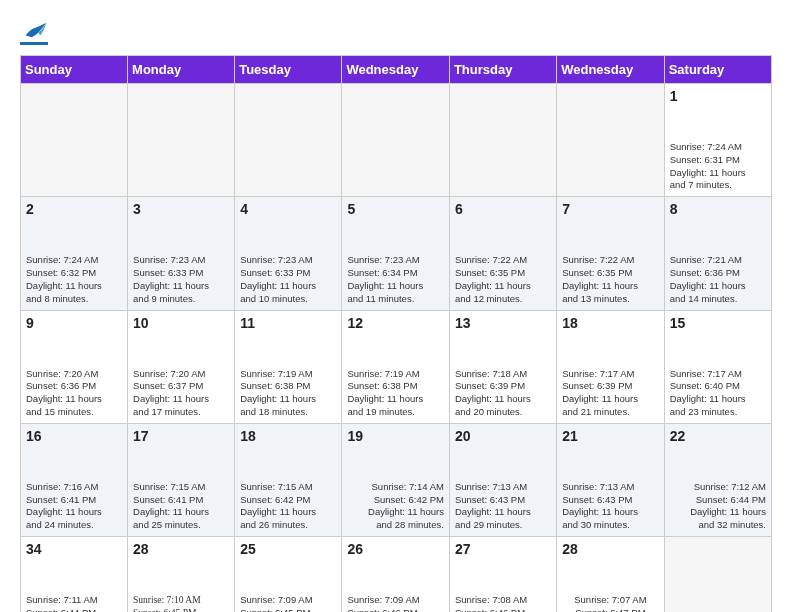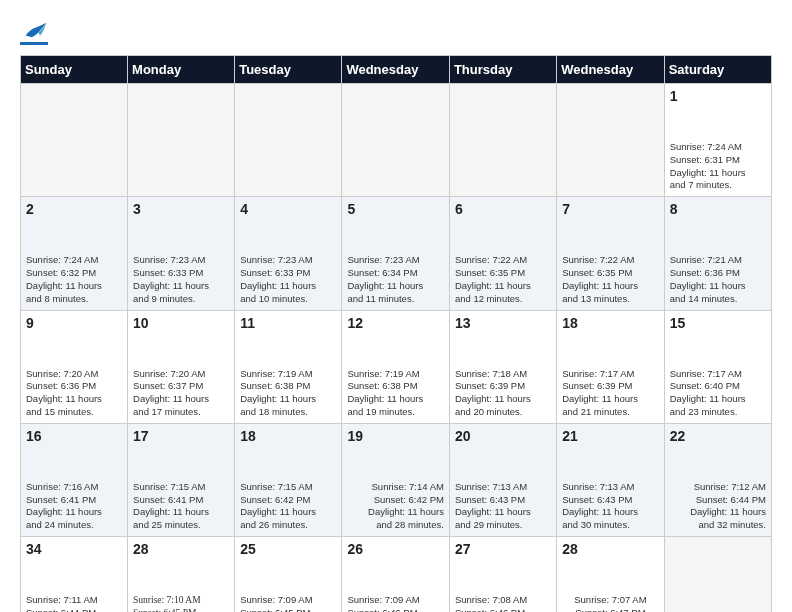--- a/index.html
+++ b/index.html
@@ -56,21 +56,21 @@
     }
     .location {
       font-size: 16px;
       color: #555;
     }
     .calendar {
       width: 100%;
       border-collapse: collapse;
     }
     .calendar th {
-      background: #0f172a;
+      background: #6d28d9;
       color: #fff;
       font-size: 13px;
       font-weight: bold;
       padding: 6px 4px;
       text-align: left;
       border: 1px solid #ccc;
     }
     .calendar td {
       border: 1px solid #ccc;
       vertical-align: top;

